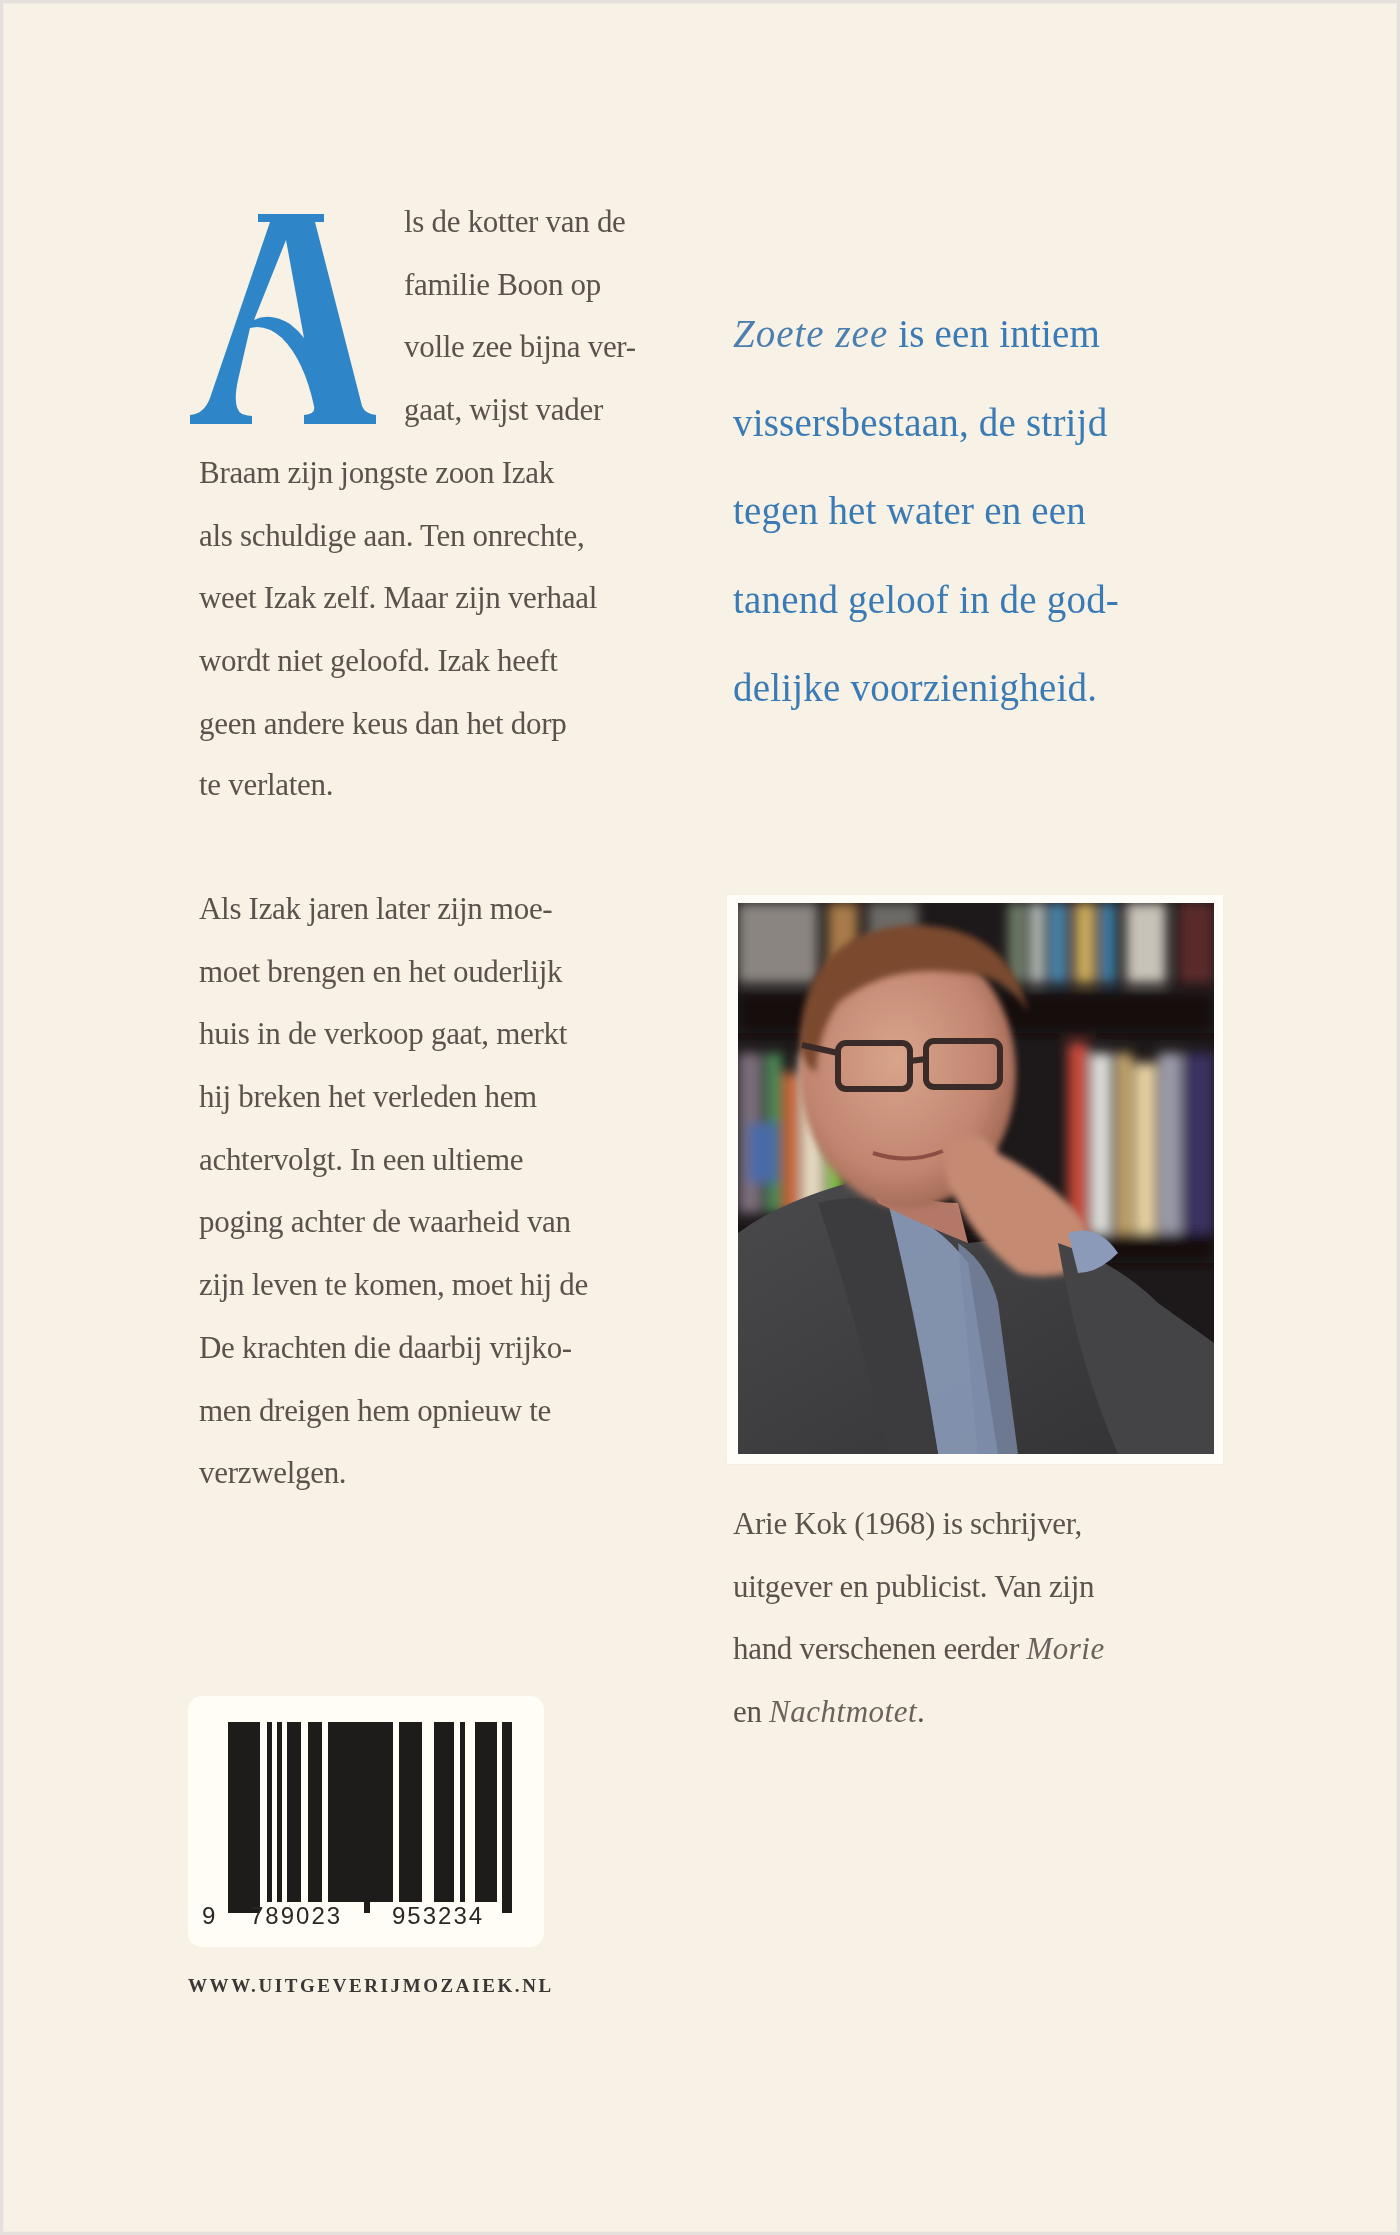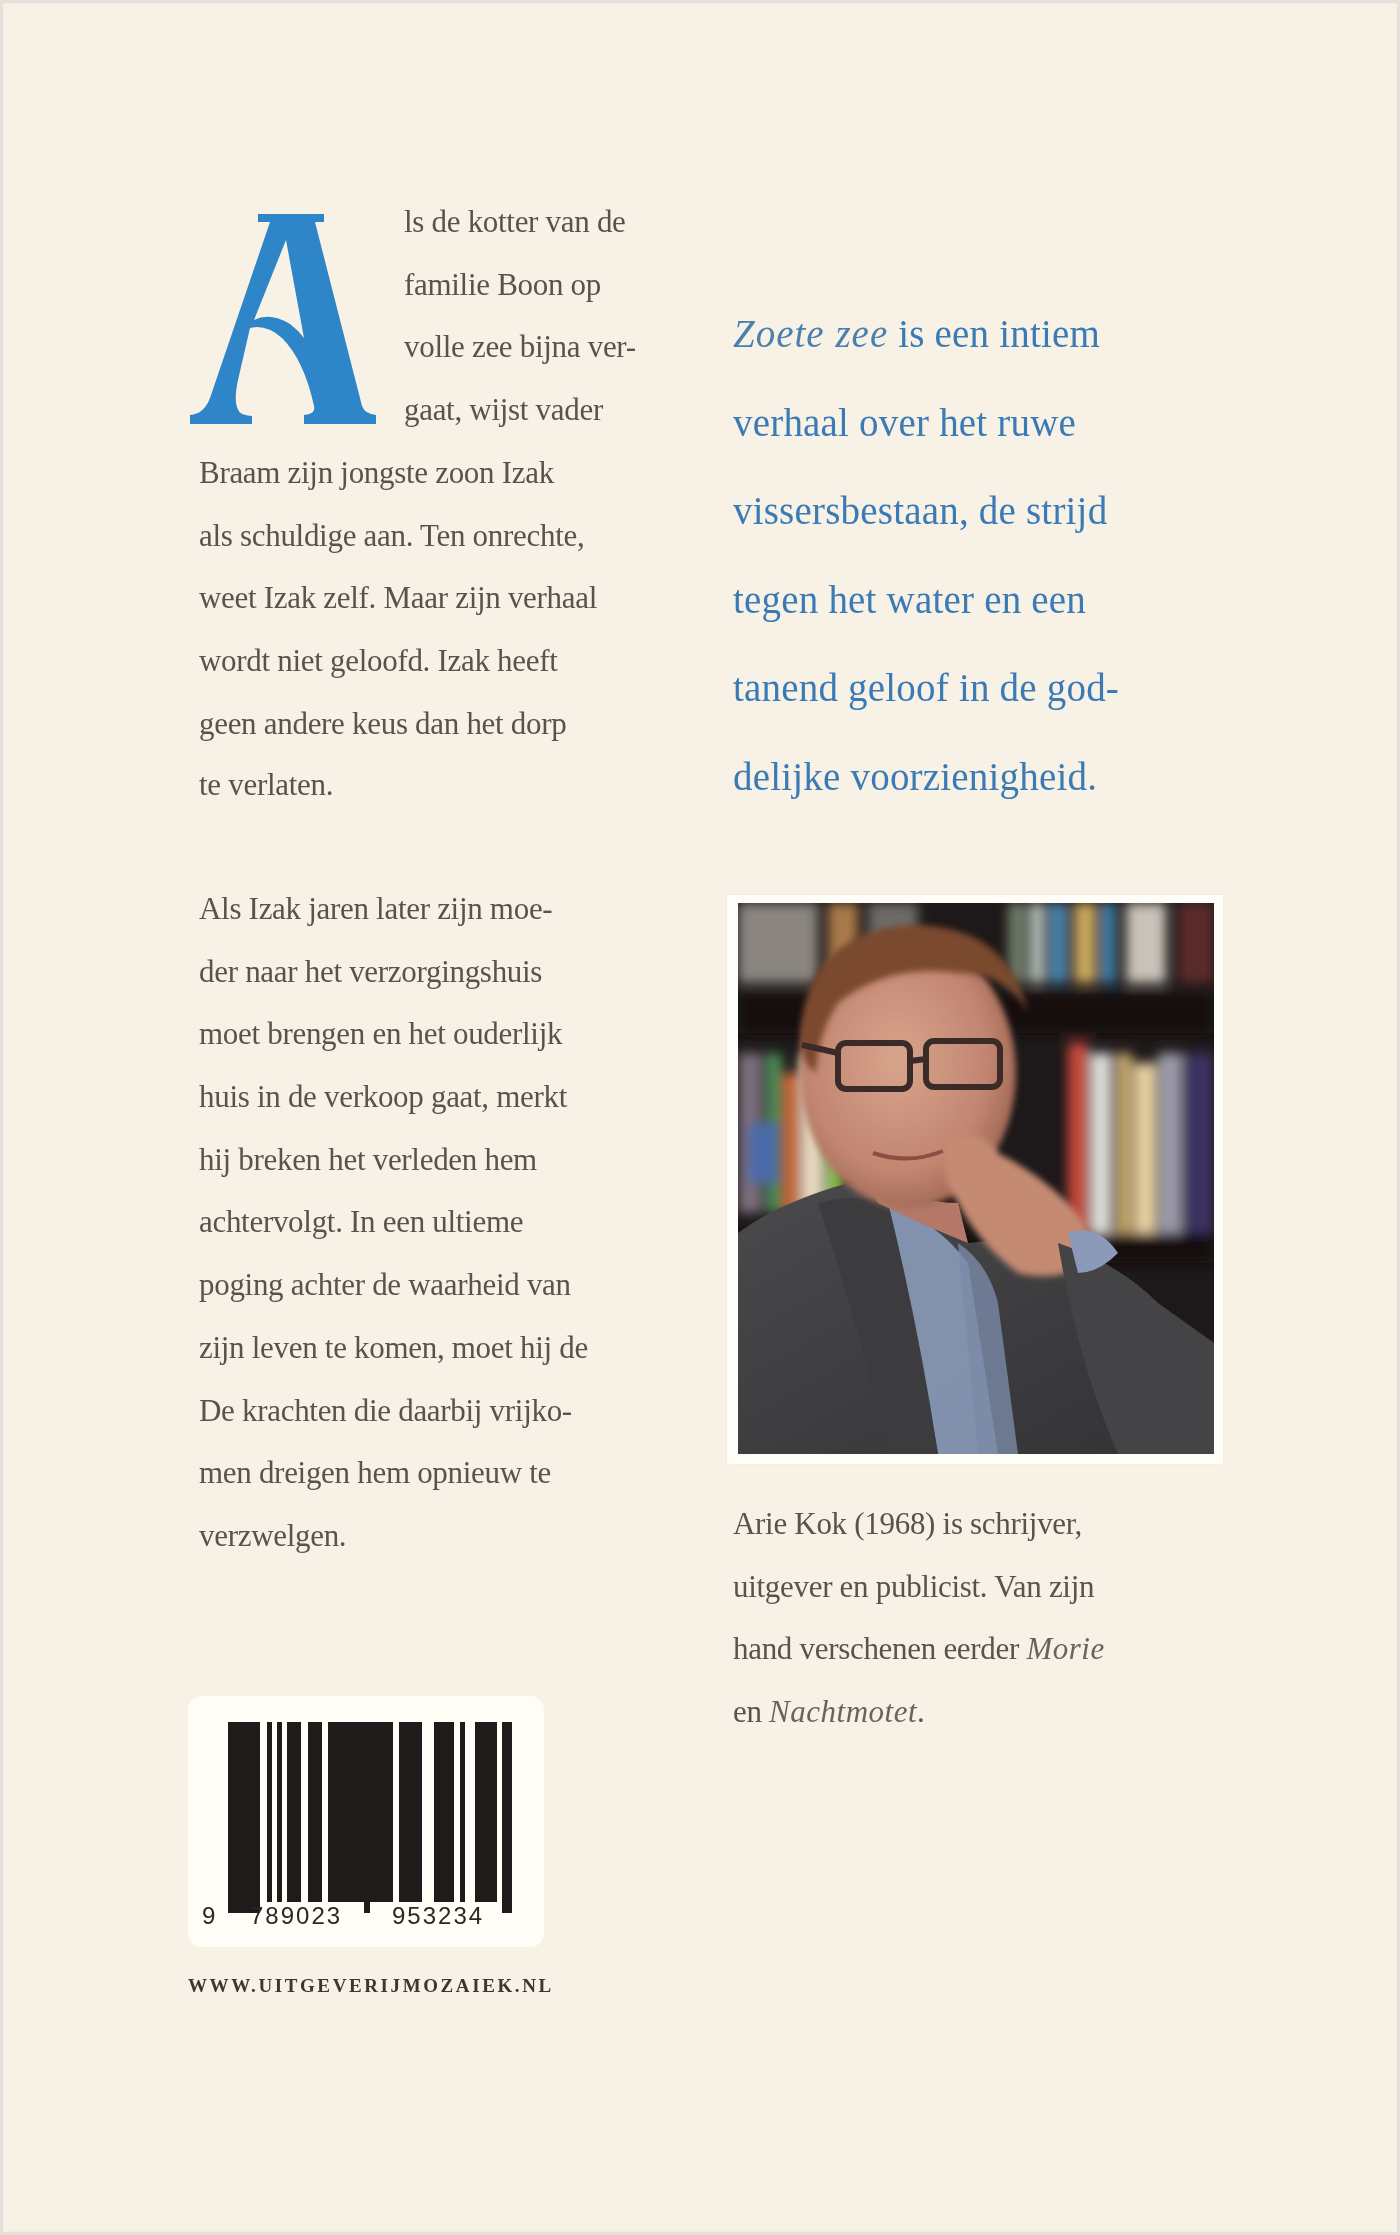--- a/index.html
+++ b/index.html
@@ -101,35 +101,33 @@
   <span class="line" style="position:absolute;left:188px;top:431px;">Braam zijn jongste zoon Izak</span>
   <span class="line" style="position:absolute;left:188px;top:494px;">als schuldige aan. Ten onrechte,</span>
   <span class="line" style="position:absolute;left:188px;top:556px;">weet Izak zelf. Maar zijn verhaal</span>
   <span class="line" style="position:absolute;left:188px;top:619px;">wordt niet geloofd. Izak heeft</span>
   <span class="line" style="position:absolute;left:188px;top:682px;">geen andere keus dan het dorp</span>
   <span class="line" style="position:absolute;left:188px;top:743px;">te verlaten.</span>
 </div>
 
 <div class="body-text" style="left:188px;top:867px;">
   <span class="line">Als Izak jaren later zijn moe-</span>
-  <span class="line">der naar het verzorgingshuis</span>
   <span class="line">moet brengen en het ouderlijk</span>
   <span class="line">huis in de verkoop gaat, merkt</span>
   <span class="line">hij breken het verleden hem</span>
   <span class="line">achtervolgt. In een ultieme</span>
   <span class="line">poging achter de waarheid van</span>
   <span class="line">zijn leven te komen, moet hij de</span>
   <span class="line">De krachten die daarbij vrijko-</span>
   <span class="line">men dreigen hem opnieuw te</span>
   <span class="line">verzwelgen.</span>
 </div>
 
 <div class="blurb">
   <span class="line"><span class="title-italic">Zoete zee</span><span> is een intiem</span></span>
-  <span class="line">verhaal over het ruwe</span>
   <span class="line">vissersbestaan, de strijd</span>
   <span class="line">tegen het water en een</span>
   <span class="line">tanend geloof in de god-</span>
   <span class="line">delijke voorzienigheid.</span>
 </div>
 
 <div class="photo-frame">
   <div class="photo" title="Portrait of Arie Kok in front of a bookshelf">
     <svg width="476" height="551" viewBox="0 0 476 551">
       <defs>

